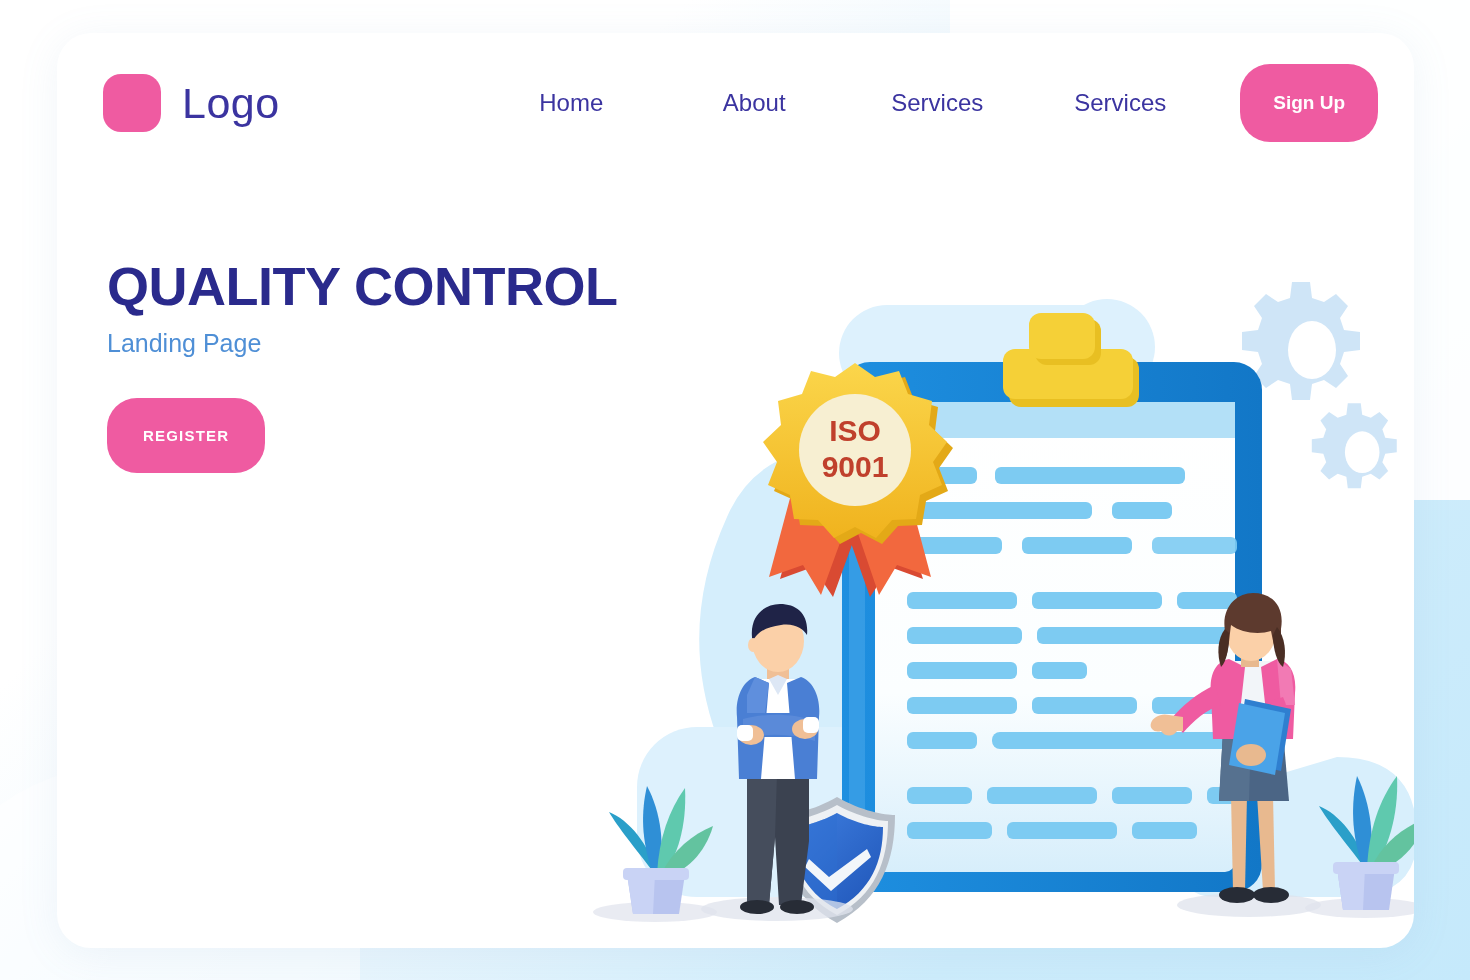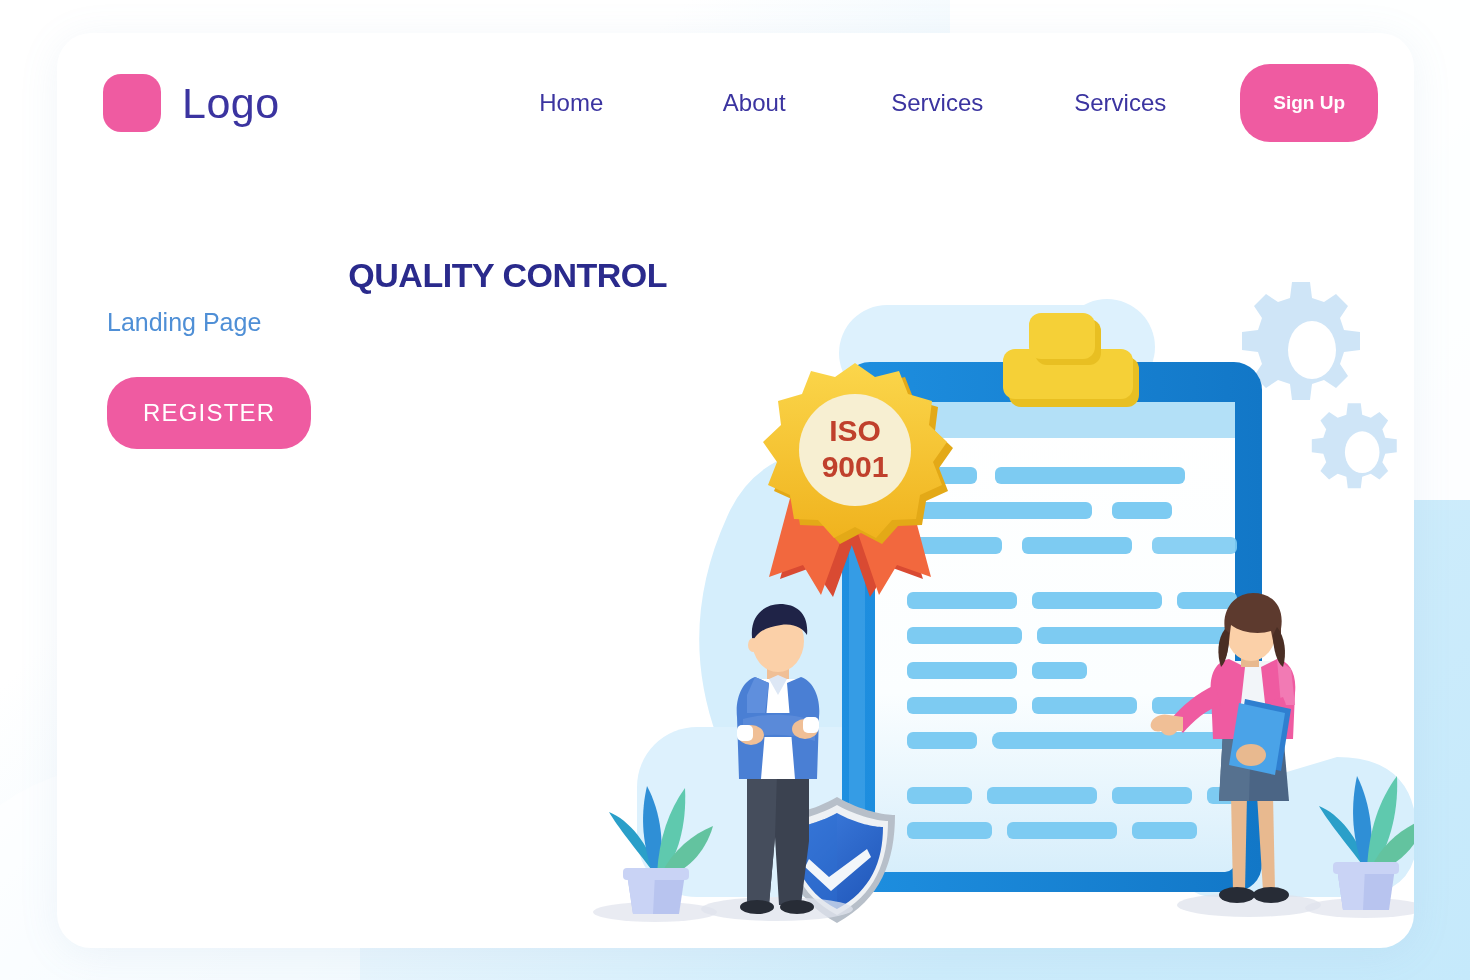--- a/index.html
+++ b/index.html
@@ -68,36 +68,37 @@
     margin-left:22px;
     background:#ef5ba1; color:#ffffff;
     font-size:19px; font-weight:600;
     padding:28px 33px; border:none; border-radius:30px;
     cursor:pointer;
   }
 
   
   #hero-copy { position:absolute; left:50px; top:225px; width:560px; }
   #hero-title {
-    font-size:34px; font-weight:bold; color:#2a2a8c;
-    letter-spacing:-0.5px; line-height:1.05;text-align:right;
+    font-size:54px; font-weight:bold; color:#2a2a8c;
+    letter-spacing:-0.5px; line-height:1.05;
   }
   #hero-subtitle {
     font-size:25px; color:#4f8fd6; margin-top:14px; font-weight:400;
   }
   #hero-paragraph {
     margin-top:44px; font-size:19px; line-height:2.15;
     color:#8a8a8a; max-width:490px;
   }
   #register-btn {
     margin-top:40px;
     background:#ef5ba1; color:#ffffff;
-    font-size:24px; letter-spacing:1.2px;
-    padding:22px 36px; border:none; border-radius:30px;
+    font-size:15px; letter-spacing:1.2px;
+    padding:29px 36px; border:none; border-radius:30px;
     cursor:pointer;
+    font-weight:bold;
   }
 
   
   #illustration {
     position:absolute; left:520px; top:164px;
     width:840px; height:760px;
   }
   #illustration svg { width:100%; height:100%; display:block; }
 </style>
 </head>

